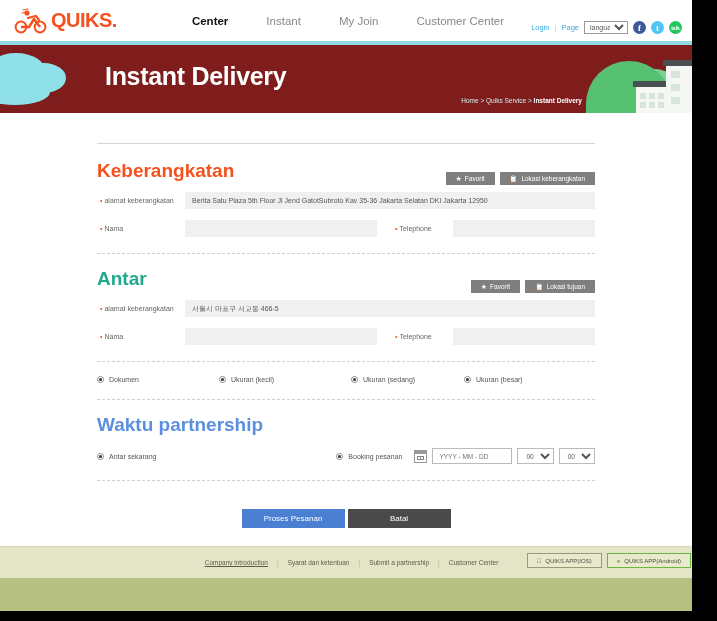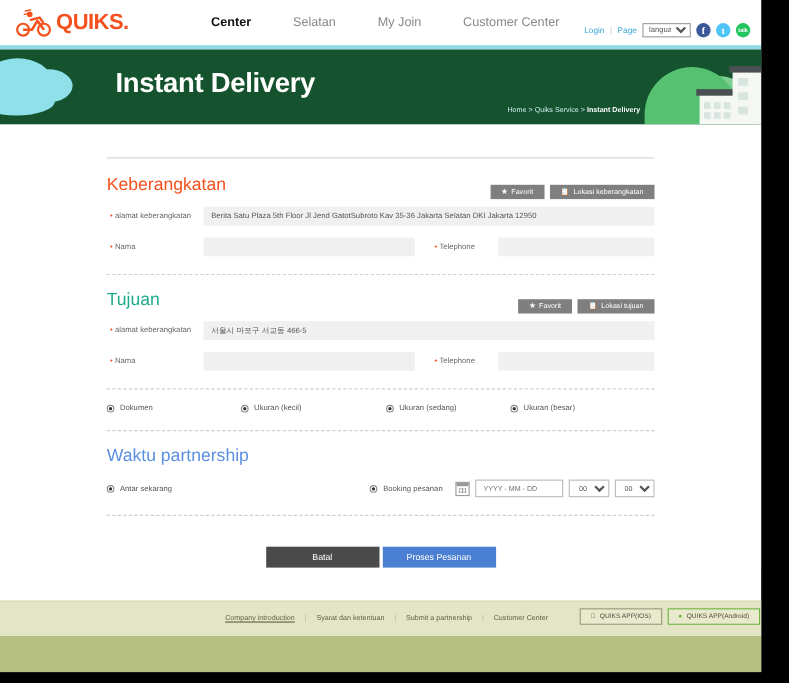--- a/index.html
+++ b/index.html
@@ -52,21 +52,21 @@
     font-family:"Liberation Serif", serif;
   }
   .sicon.fb { background:#3b5998; }
   .sicon.tw { background:#4fc4f6; }
   .sicon.kk { background:#22c55e; font-size:5px; font-family:"Liberation Sans",sans-serif; }
   .navrule { height:4px; background:#8fd9e4; }
 
   
   .banner {
     position:relative; height:68px;
-    background:#14532d; overflow:hidden;
+    background:#7f1d1d; overflow:hidden;
   }
   .cloud {
     position:absolute; background:#8fe0e9; border-radius:50%;
   }
   .c1 { width:60px; height:38px; left:-14px; top:8px; }
   .c2 { width:44px; height:30px; left:22px; top:18px; }
   .c3 { width:70px; height:26px; left:-20px; top:34px; }
   .banner-title {
     position:absolute; left:105px; top:17px;
     color:#ffffff; font-size:25px; font-weight:bold;
@@ -91,21 +91,21 @@
   .bldg .roof { position:absolute; top:-5px; left:-3px; right:-3px; height:6px; background:#4a4f52; }
   .win { position:absolute; background:#d7e4e0; }
   .b1 { right:24px; width:32px; height:27px; }
   .b2 { right:-4px; width:30px; height:48px; }
 
   
   .main { padding:0 0 0 0; background:#fff; }
   .form-wrap { width:498px; margin:0 auto; padding-top:30px; }
   .hr-top { border-top:1px solid #d4d4d4; margin-bottom:16px; }
 
-  .sec-title { font-size:16px; font-weight:normal; margin:0 0 6px 0; }
+  .sec-title { font-size:19px; font-weight:bold; margin:0 0 6px 0; }
   .sec-title.orange { color:#f4511e; }
   .sec-title.green  { color:#1faa8c; }
   .sec-title.blue   { color:#5b8fe0; }
 
   .btn-row { display:flex; justify-content:flex-end; gap:5px; margin-top:-16px; margin-bottom:7px; }
   .gbtn {
     background:#7f7f7f; color:#fff; font-size:6.5px;
     height:13px; display:flex; align-items:center; gap:3px;
     padding:0 10px; cursor:pointer; border:none;
     font-family:"Liberation Sans", sans-serif; white-space:nowrap;
@@ -210,21 +210,21 @@
           <path d="M16 10 L24 8 L27 12" fill="none" stroke="#f4511e" stroke-width="2.2" stroke-linecap="round"></path>
           <circle cx="15" cy="5" r="2.6" fill="#f4511e"></circle>
           <path d="M11 2 L16 1 M10 5 L15 4" stroke="#f4511e" stroke-width="1.2" stroke-linecap="round"></path>
         </svg>
       </span>
       <span class="logo-text">QUIKS.</span>
     </div>
 
     <div class="nav">
       <span class="nav-item active">Center</span>
-      <span class="nav-item">Selatan</span>
+      <span class="nav-item">Instant</span>
       <span class="nav-item">My Join</span>
       <span class="nav-item">Customer Center</span>
     </div>
 
     <div class="topright">
       <span class="mini-link">Login</span>
       <span class="mini-sep">|</span>
       <span class="mini-link">Page</span>
       <select class="lang-select">
         <option>language</option>
@@ -300,21 +300,21 @@
           <div class="flabel tel">
             <span class="req">•</span><span>Telephone</span>
           </div>
           <div class="fbox"></div>
         </div>
       </div>
 
       <div class="divider"></div>
 
       <div>
-        <div class="sec-title green">Tujuan</div>
+        <div class="sec-title green">Antar</div>
         <div class="btn-row">
           <button class="gbtn">
             <span class="gi">★</span>
             <span>Favorit</span>
           </button>
           <button class="gbtn">
             <span class="gi">📋</span>
             <span>Lokasi tujuan</span>
           </button>
         </div>
@@ -393,22 +393,22 @@
           </select>
           <select class="tsel">
             <option>00</option>
           </select>
         </div>
       </div>
 
       <div class="divider"></div>
 
       <div class="actions">
+        <button class="act-btn act-primary">Proses Pesanan</button>
         <button class="act-btn act-secondary">Batal</button>
-        <button class="act-btn act-primary">Proses Pesanan</button>
       </div>
     </div>
   </div>
 
   <div class="footer">
     <div class="foot-top">
       <div class="foot-links">
         <span class="flink first">Company introduction</span>
         <span class="fsep">|</span>
         <span class="flink">Syarat dan ketentuan</span>

